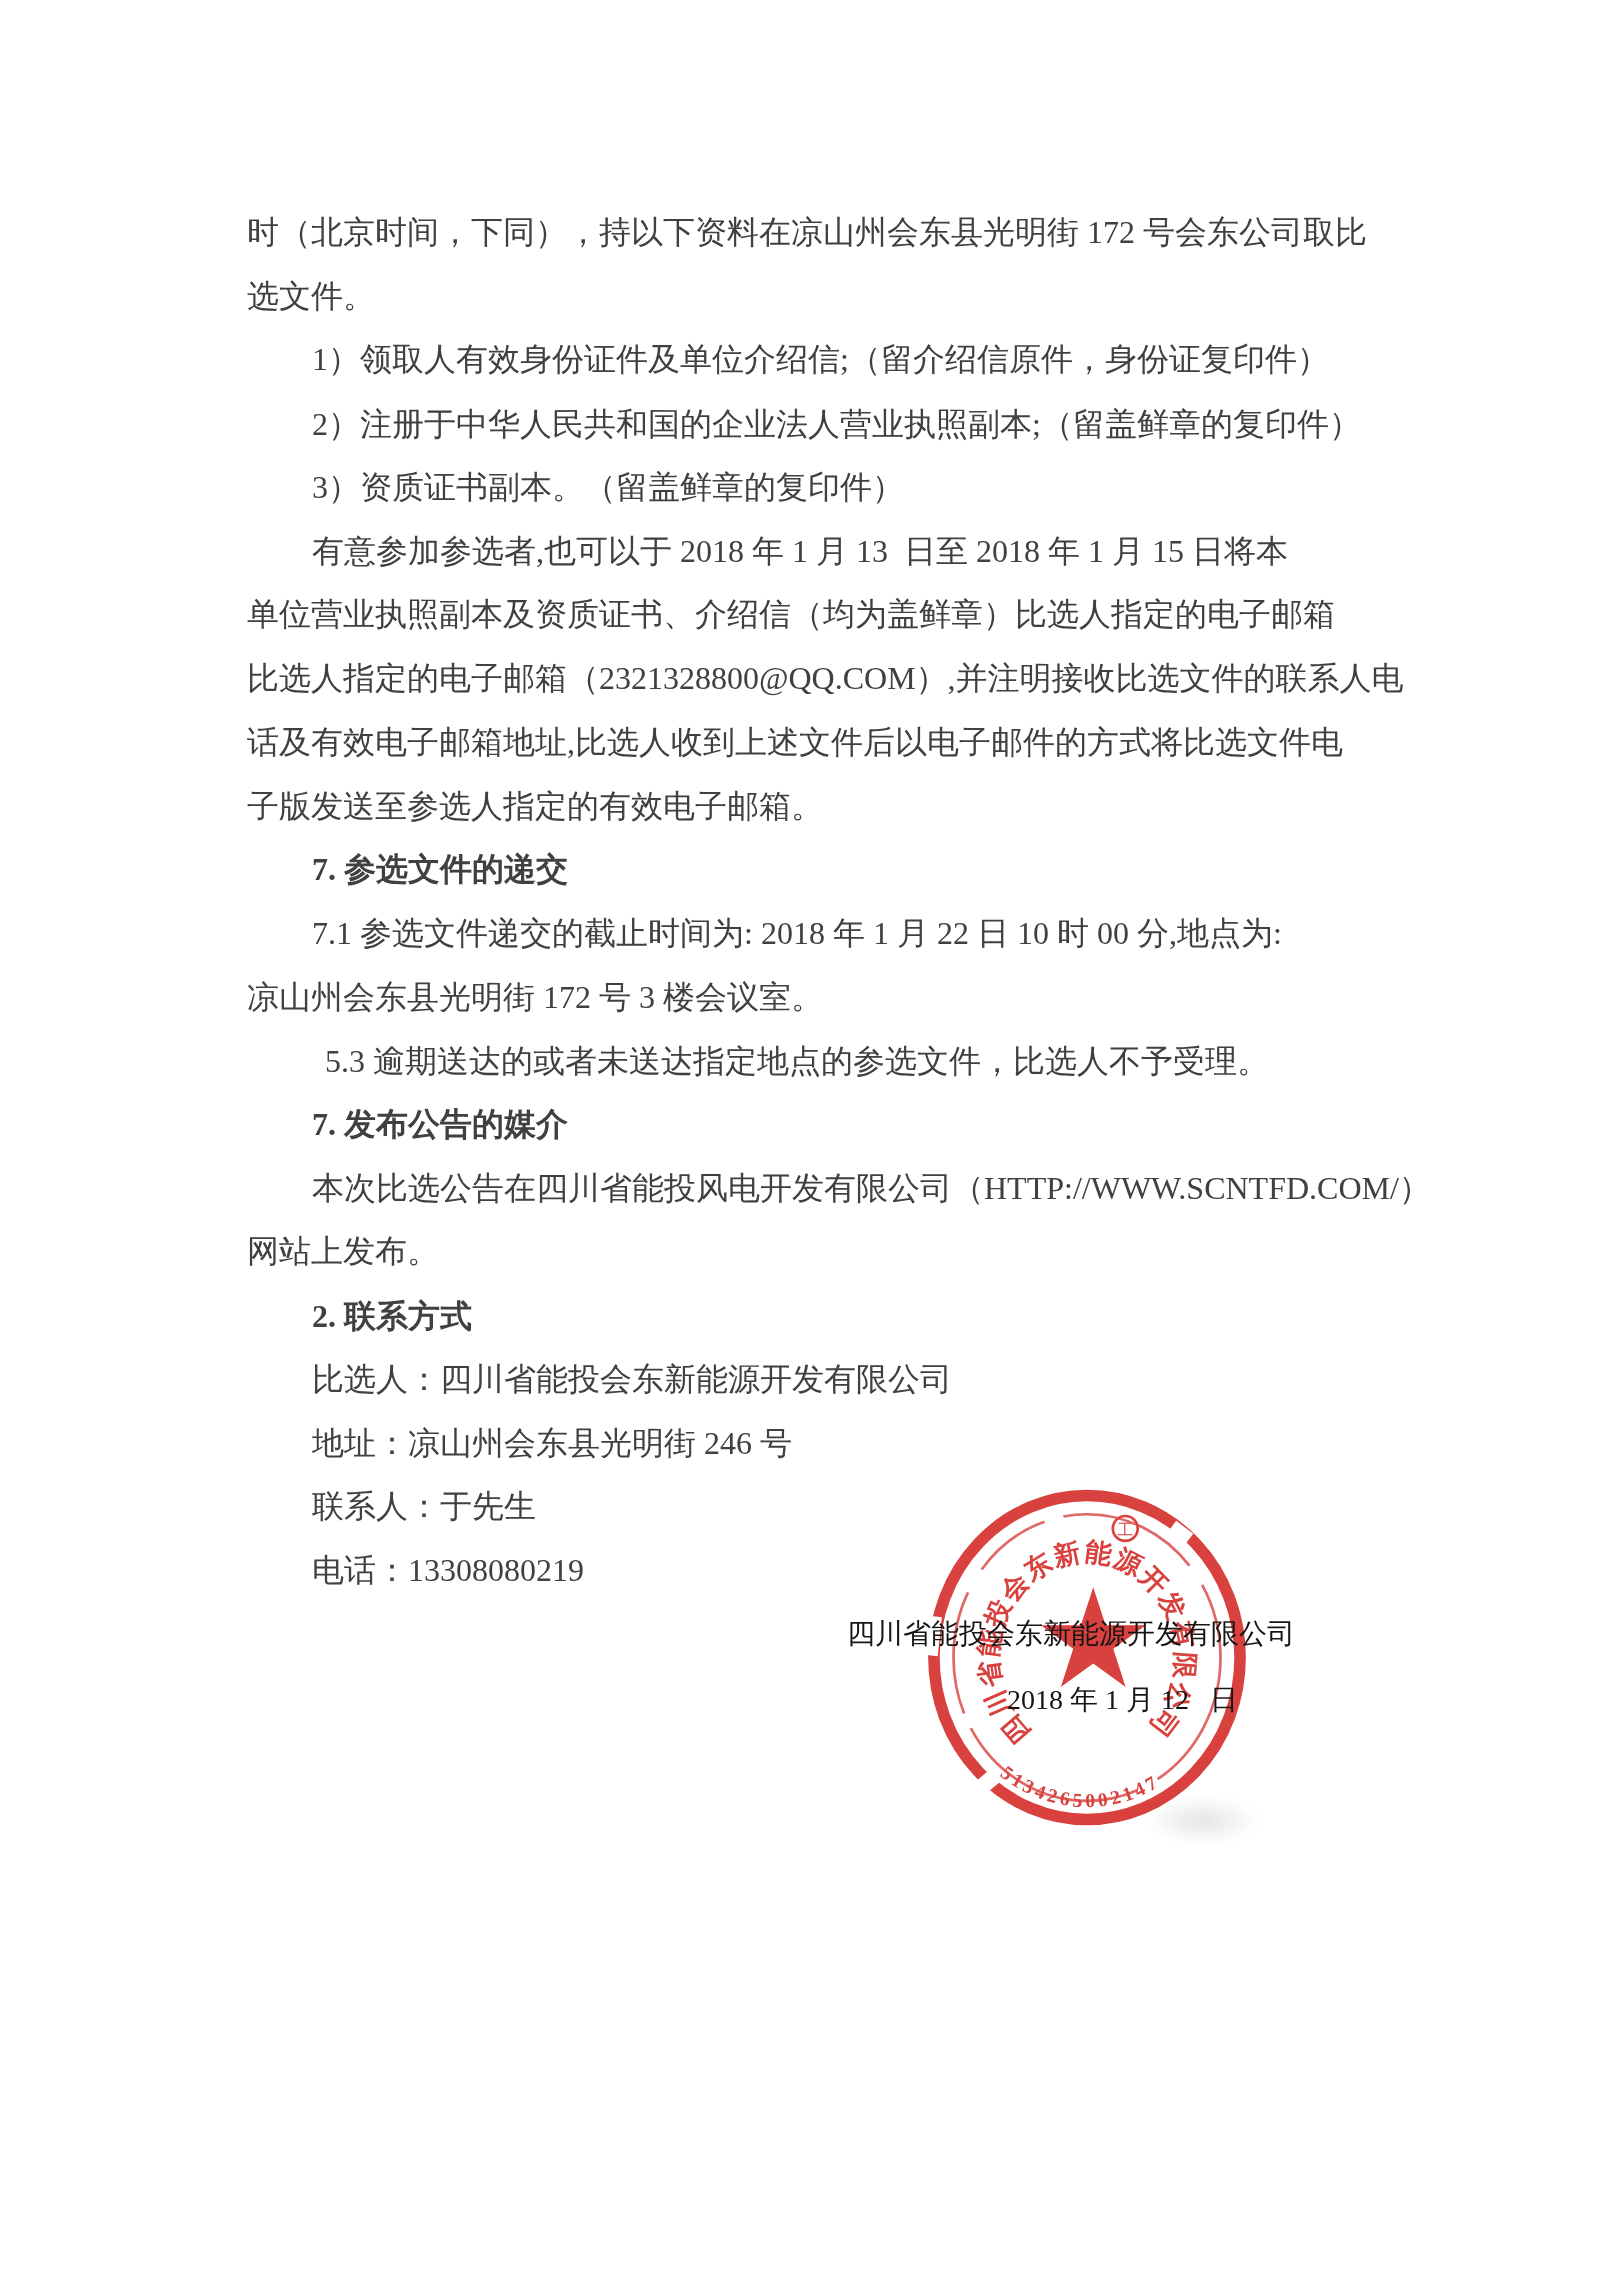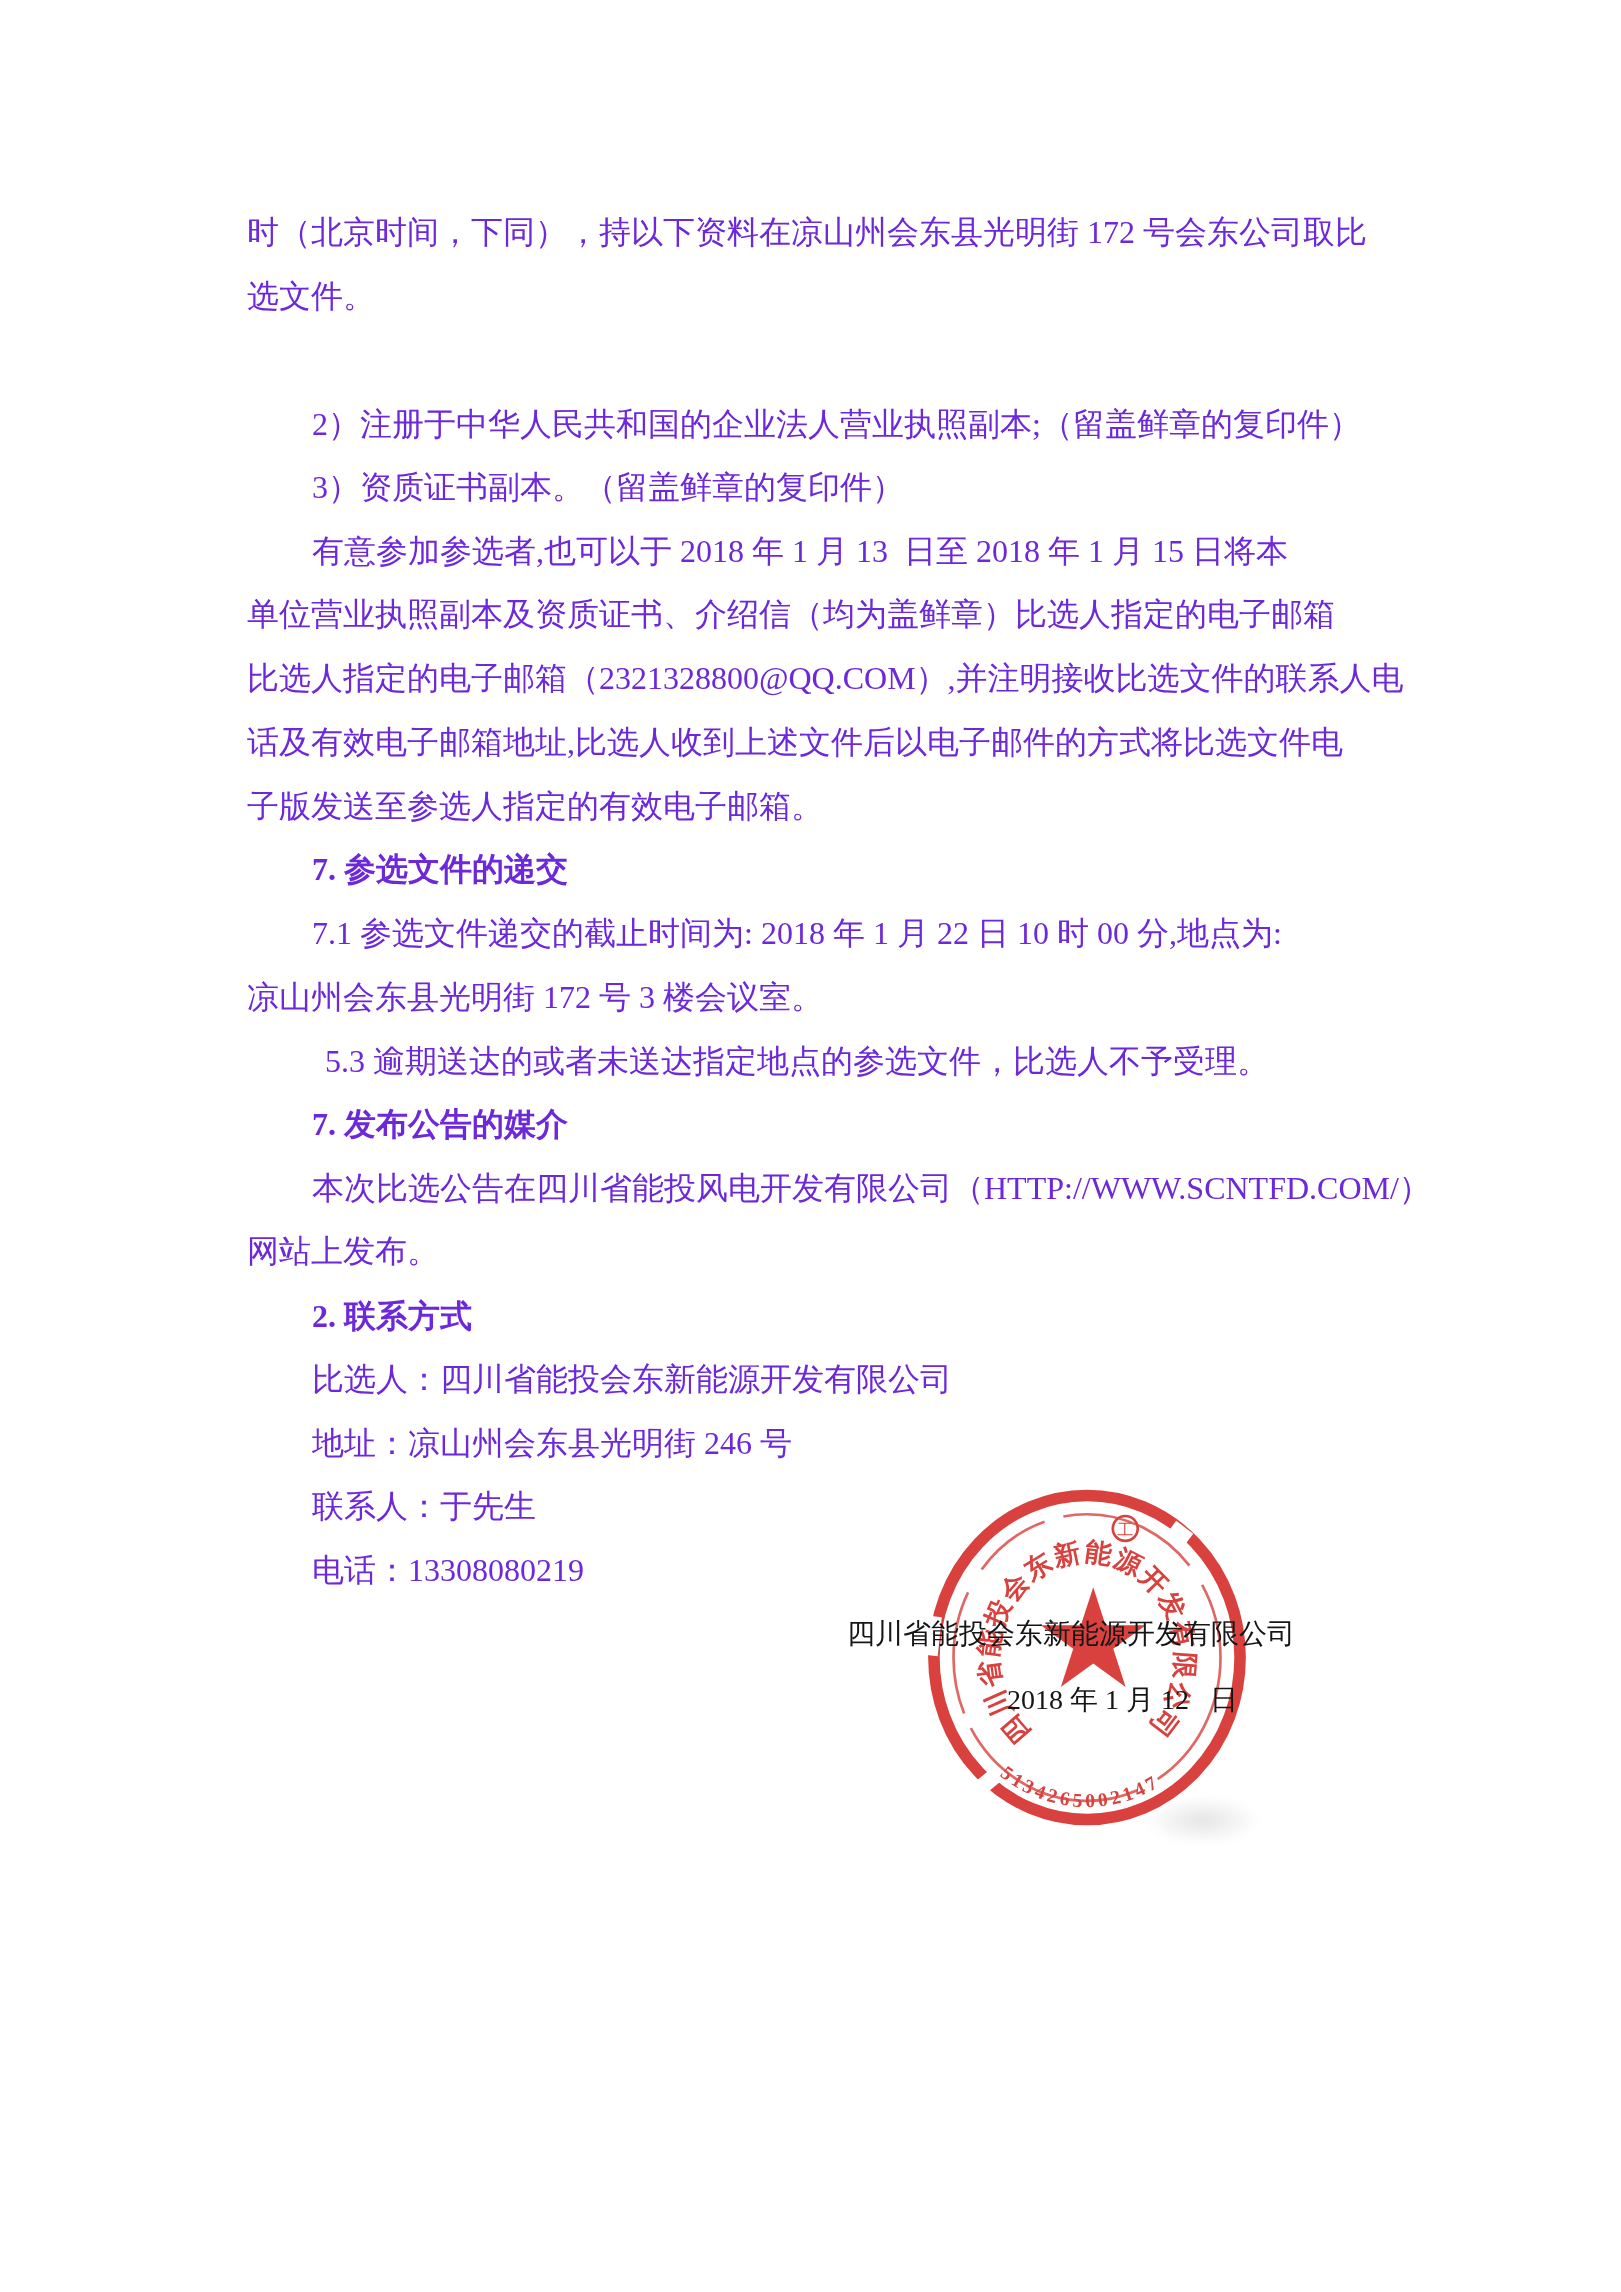--- a/index.html
+++ b/index.html
@@ -9,21 +9,21 @@
     background:#ffffff;
     overflow:hidden;
     font-family:"Liberation Serif","DejaVu Serif",serif;
     color:#111111;
   }
   .line {
     position:absolute;
     font-size:32px;
     line-height:39px;
     white-space:pre;
-    color:#6d28d9;
+    color:#404040;
   }
   .bold { font-weight:bold; }
   .sig {
     position:absolute;
     font-size:28px;
     white-space:pre;
     color:#151515;
     z-index:3;
   }
   .stamp {
@@ -42,20 +42,21 @@
     z-index:1;
   }
 </style>
 </head>
 <body>
 
 <div class="page">
 
   <div class="line" style="top:213px;left:247px">时（北京时间，下同），持以下资料在凉山州会东县光明街 172 号会东公司取比</div>
   <div class="line" style="top:277px;left:247px">选文件。</div>
+  <div class="line" style="top:340px;left:312px">1）领取人有效身份证件及单位介绍信;（留介绍信原件，身份证复印件）</div>
   <div class="line" style="top:405px;left:312px">2）注册于中华人民共和国的企业法人营业执照副本;（留盖鲜章的复印件）</div>
   <div class="line" style="top:468px;left:312px">3）资质证书副本。（留盖鲜章的复印件）</div>
   <div class="line" style="top:532px;left:312px">有意参加参选者,也可以于 2018 年 1 月 13  日至 2018 年 1 月 15 日将本</div>
   <div class="line" style="top:595px;left:247px">单位营业执照副本及资质证书、介绍信（均为盖鲜章）比选人指定的电子邮箱</div>
   <div class="line" style="top:659px;left:247px">比选人指定的电子邮箱（2321328800@QQ.COM）,并注明接收比选文件的联系人电</div>
   <div class="line" style="top:723px;left:247px">话及有效电子邮箱地址,比选人收到上述文件后以电子邮件的方式将比选文件电</div>
   <div class="line" style="top:787px;left:247px">子版发送至参选人指定的有效电子邮箱。</div>
   <div class="line bold" style="top:850px;left:312px">7. 参选文件的递交</div>
   <div class="line" style="top:914px;left:312px">7.1 参选文件递交的截止时间为: 2018 年 1 月 22 日 10 时 00 分,地点为:</div>
   <div class="line" style="top:978px;left:247px">凉山州会东县光明街 172 号 3 楼会议室。</div>

